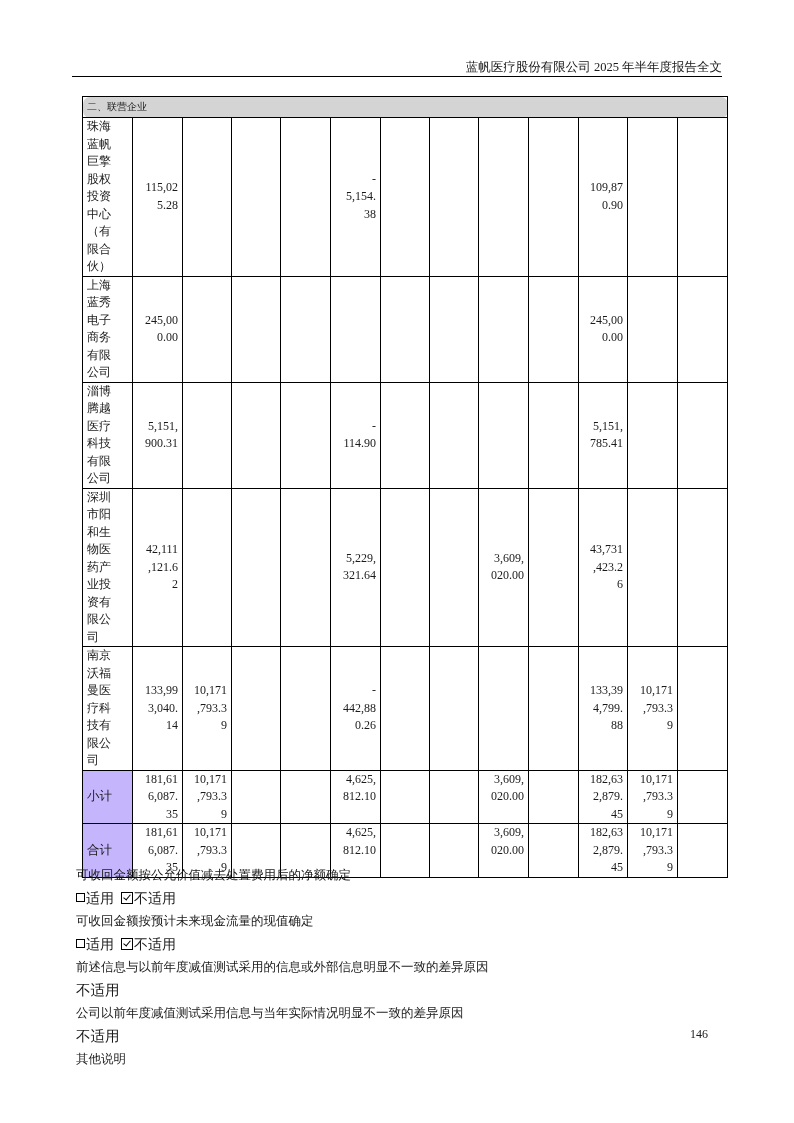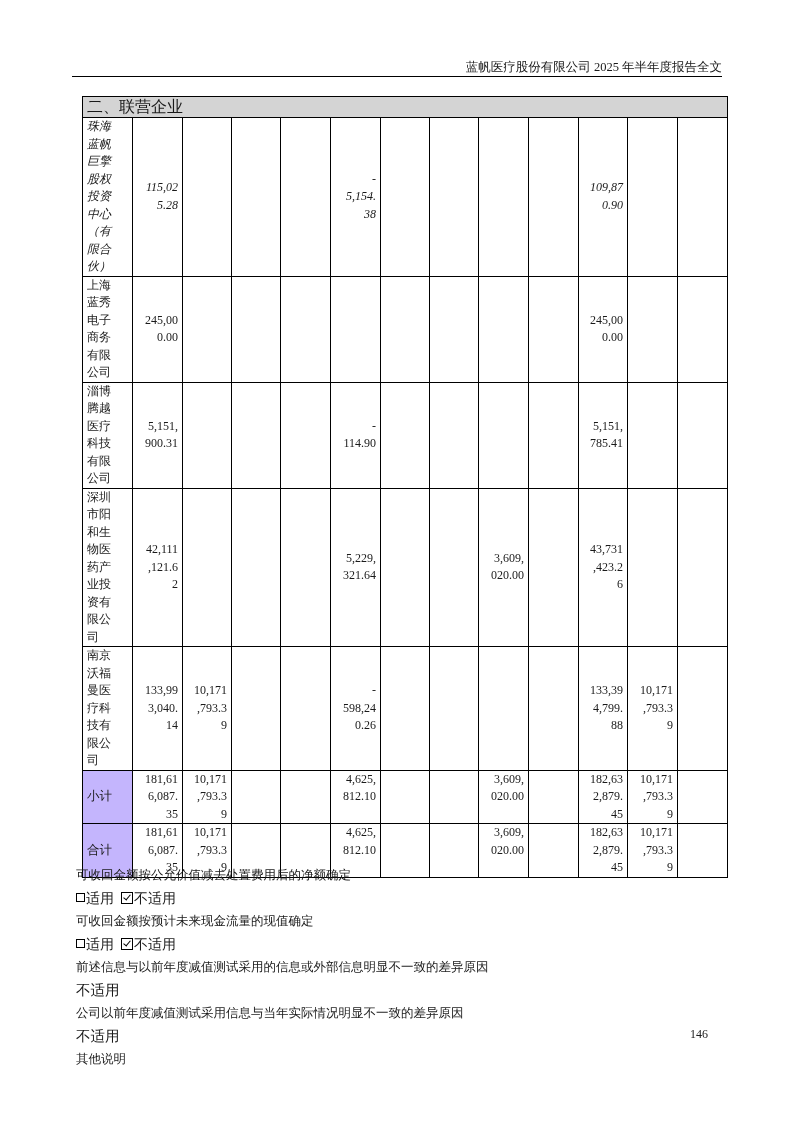--- a/index.html
+++ b/index.html
@@ -1,21 +1,21 @@
 <!DOCTYPE html>
 <html><head>
 <meta charset="utf-8">
 <style>
   html, body { margin:0; padding:0; background:#ffffff; }
   body { width:794px; height:1123px; position:relative; font-family:"Liberation Serif","DejaVu Serif",serif; color:#1a1a1a; overflow:hidden; }
   .header { position:absolute; left:72px; right:72px; top:58px; height:18px; text-align:right; font-size:12.5px; line-height:18px; }
   .header-rule { position:absolute; left:72px; width:650px; top:76px; height:0; border-top:1.3px solid #000; }
   table.tbl { position:absolute; left:82px; top:96px; width:645px; border-collapse:collapse; table-layout:fixed; font-size:12px; line-height:17.5px; }
   table.tbl td { border:1.3px solid #000; padding:0 4px; vertical-align:middle; }
-  td.section { background:#d4d4d4; height:20px; padding-left:5px; font-size:16px; }
+  td.section { background:#d4d4d4; height:20px; padding-left:5px; font-size:10px;border-radius:7px; }
   td.name { text-align:left; vertical-align:top; padding:0 3px 0 5px; font-size:12px; }
   td.num { text-align:right; padding-right:5px; word-break:break-all; }
   td.total-label { background:#c4b5fd; text-align:left; padding-left:5px; font-size:12.5px; }
   .num span { display:inline-block; text-align:right; }
   .notes { position:absolute; left:76px; top:816px; width:650px;margin-top:48px; }
   .note-line { font-size:12.5px; line-height:23px; height:23px; }
   .note-big { font-size:14.5px; line-height:23px; height:23px; }
   .check-row { font-size:14px; line-height:23px; height:23px; }
   .box { display:inline-block; width:7px; height:7px; border:1px solid #000; margin-right:1px; vertical-align:1px; }
   .chk { display:inline-block; width:10px; height:10px; border:1px solid #000; margin:0 1px 0 7px; vertical-align:-1px; position:relative; }
@@ -41,21 +41,21 @@
       <col style="width:50px">
       <col style="width:50px">
       <col style="width:49px">
       <col style="width:50px">
       <col style="width:50px">
   </colgroup>
   <tbody id="tbody">
     <tr>
       <td class="section" colspan="13">二、联营企业</td>
     </tr>
-  <tr style="height: 144px; font-style: italic;">
+  <tr style="height: 144px;">
         <td class="name">
           <div>珠海</div>
           <div>蓝帆</div>
           <div>巨擎</div>
           <div>股权</div>
           <div>投资</div>
           <div>中心</div>
           <div>（有</div>
           <div>限合</div>
           <div>伙）</div>
@@ -149,21 +149,21 @@
           <div>曼医</div>
           <div>疗科</div>
           <div>技有</div>
           <div>限公</div>
           <div>司</div>
         </td>
         <td class="num"><span><div>133,99</div><div>3,040.</div><div>14</div></span></td>
         <td class="num"><span><div>10,171</div><div>,793.3</div><div>9</div></span></td>
         <td class="num"></td>
         <td class="num"></td>
-        <td class="num"><span><div style="text-align: right;">-</div><div>598,24</div><div>0.26</div></span></td>
+        <td class="num"><span><div style="text-align: right;">-</div><div>442,88</div><div>0.26</div></span></td>
         <td class="num"></td>
         <td class="num"></td>
         <td class="num"></td>
         <td class="num"></td>
         <td class="num"><span><div>133,39</div><div>4,799.</div><div>88</div></span></td>
         <td class="num"><span><div>10,171</div><div>,793.3</div><div>9</div></span></td>
         <td class="num"></td>
       </tr>
       <tr style="height: 48px;">
         <td class="total-label">小计</td>

